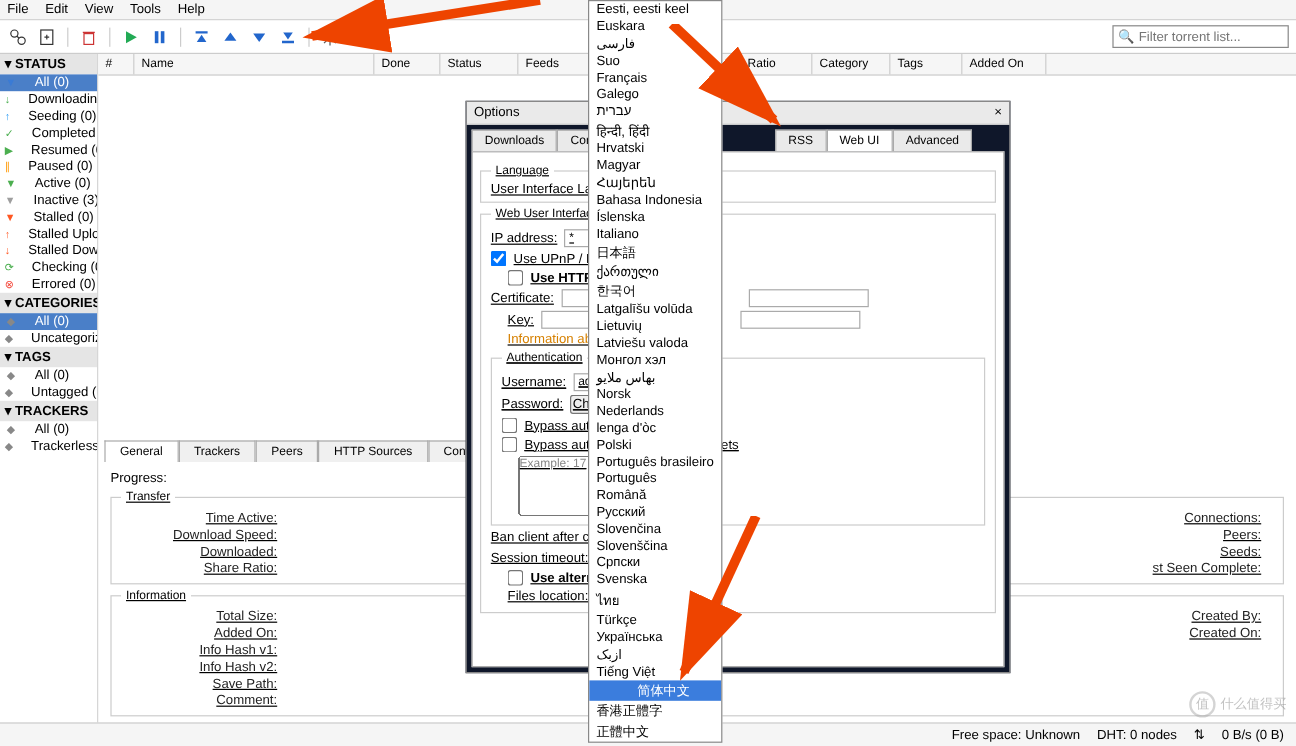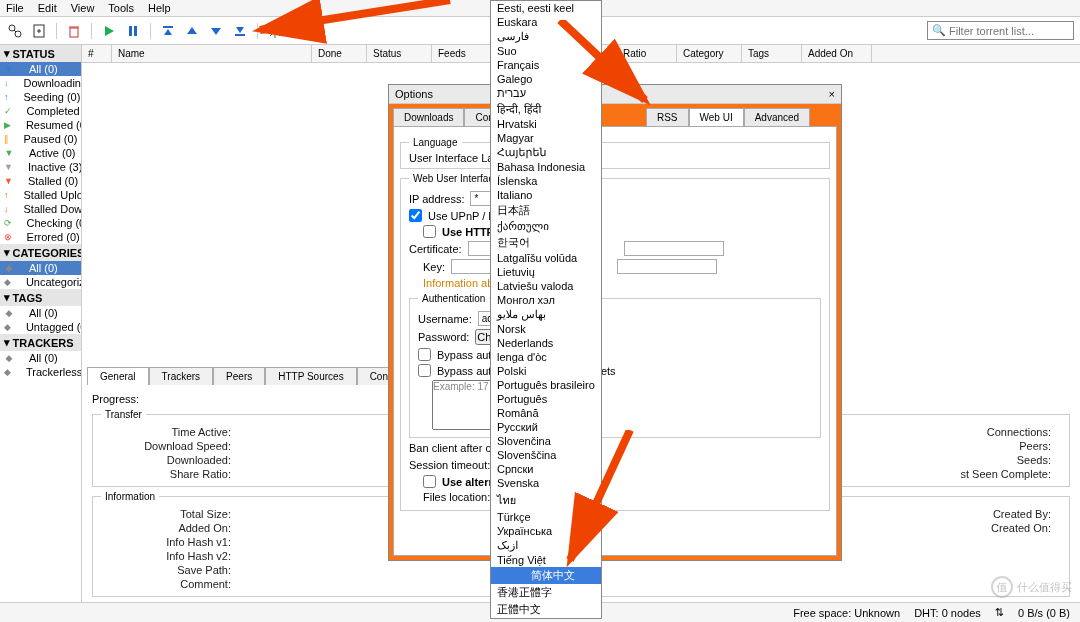--- a/index.html
+++ b/index.html
@@ -20,23 +20,23 @@
 .content { flex:1; display:flex; flex-direction:column; background:#fff; }
 .cols { display:flex; border-bottom:1px solid #ccc; background:#f6f6f6; }
 .col { padding:3px 6px; border-right:1px solid #ccc; font-size:10px; }
 .bottom-tabs { display:flex; gap:0; margin-top:230px; }
 .btab { padding:3px 12px; border:1px solid #aaa; border-bottom:none; background:#f0f0f0; font-size:10px; }
 .btab.on { background:#fff; }
 .info { padding:6px 10px; }
 .inforow { display:flex; margin:2px 0; }
 .inforow .l { width:140px; text-align:right; padding-right:10px; color:#222; }
 .inforow .r { text-align:right; padding-right:10px; margin-left:auto; color:#222; }
-fieldset.fs { border:1px solid #ccc; margin:4px 0; padding:4px 8px; }
+fieldset.fs { border:1px solid #ccc; margin:4px 0; padding:4px 8px;text-decoration:underline; }
 fieldset.fs legend { font-size:10px; padding:0 4px; }
-.optdlg { position:absolute; left:388px; top:84px; width:454px; background:#f97316; border:1px solid #888; z-index:5; }
+.optdlg { position:absolute; left:388px; top:84px; width:454px; background:#0f172a; border:1px solid #888; z-index:5; }
 .optdlg-title { padding:3px 6px; display:flex; justify-content:space-between; background:#eaeaea; border-bottom:1px solid #ccc; }
 .opt-tabs { display:flex; padding:4px 4px 0; gap:0; }
 .opt-tab { padding:3px 10px; border:1px solid #aaa; border-bottom:none; background:#eaeaea; font-size:10px; cursor:pointer; }
 .opt-tab.on { background:#fff; }
 .opt-body { background:#fff; border:1px solid #aaa; margin:0 4px 4px; padding:6px; height:430px; overflow:hidden; }
 .opt-body input[type=text],.opt-body input[type=password] { border:1px solid #aaa; padding:1px 3px; font-size:10px; }
 .opt-body .frow { display:flex; align-items:center; gap:6px; margin:3px 0; }
 .langdrop { position:absolute; left:490px; top:0; width:112px; background:#fff; border:1px solid #888; z-index:10; max-height:622px; overflow:hidden; }
 .langdrop div { padding:1px 6px; font-size:11px; cursor:pointer; }
 .langdrop div.hi { background:#3b7ddd; color:#fff;padding-left:40px; }

